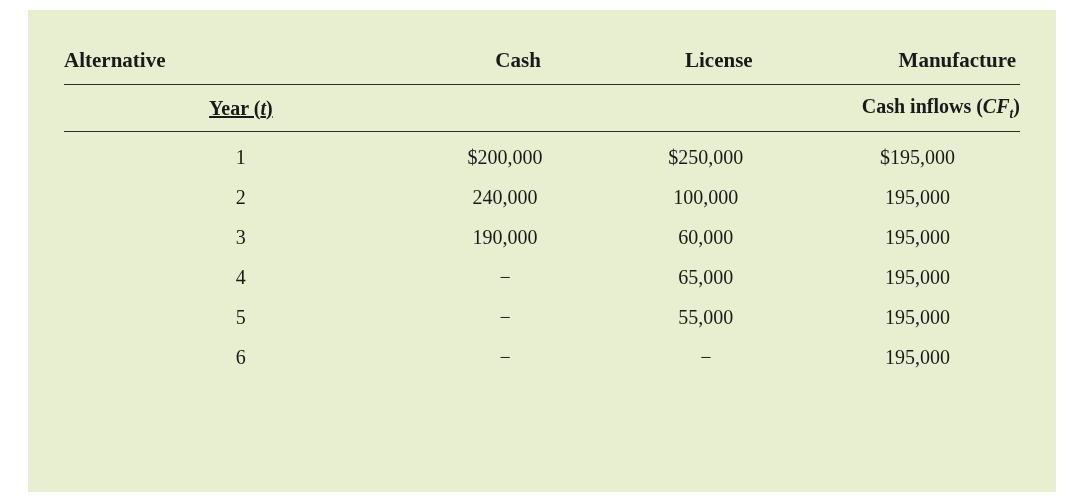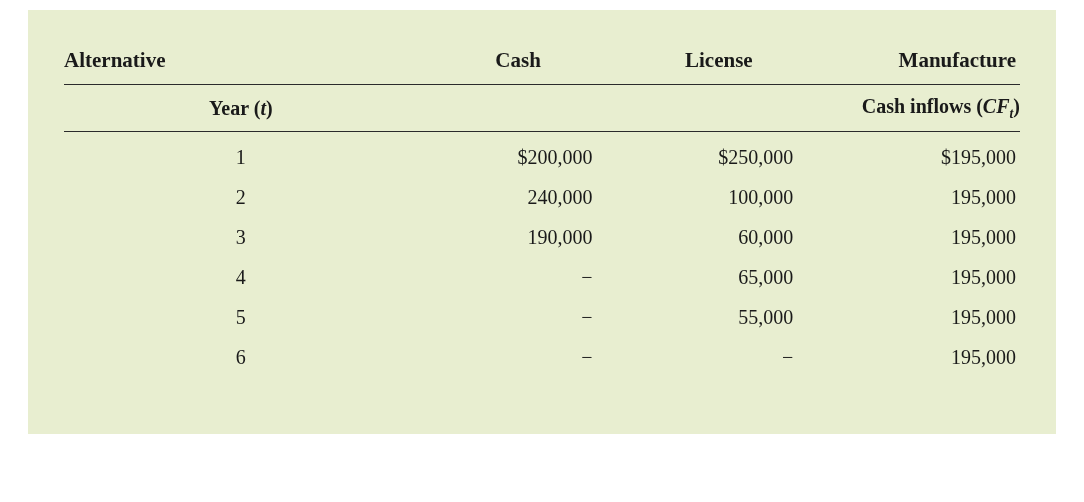--- a/index.html
+++ b/index.html
@@ -10,21 +10,21 @@
     width: 1084px;
     height: 502px;
     background: #ffffff;
     font-family: "Liberation Serif", serif;
   }
   #table-panel {
     position: absolute;
     left: 28px;
     top: 10px;
     width: 1028px;
-    height: 424px;
+    height: 482px;
     background: #e8eed0;
     box-sizing: border-box;
     padding: 38px 36px 26px 36px;
   }
   table.cashflow {
     width: 100%;
     border-collapse: collapse;
     table-layout: fixed;
   }
   table.cashflow col.c0 { width: 37%; }
@@ -56,33 +56,34 @@
   .inv-row td.num.last { text-align: right; padding-right: 4px; }
 
   .sub-row td {
     font-size: 20px;
     font-weight: bold;
     color: #1a1a1a;
     padding: 10px 0 9px 0;
     border-bottom: 1.4px solid #2b2b2b;
     text-align: right;
   }
-  .sub-row td.yearcell { text-align: center; }
+  .sub-row td.yearcell { text-align: center; text-decoration: underline; }
 
   .data-row td {
     font-size: 20px;
     color: #1a1a1a;
     padding: 9px 0 8px 0;
     text-align: right;
   }
   .data-row td.yearcell {
     text-align: center;
   }
   .data-row td.val {
     padding-right: 26px;
+    text-align: center;
   }
   .data-row td.val.last {
     padding-right: 4px;
   }
   .data-row.first td { padding-top: 14px; }
 
   .italic { font-style: italic; }
   sub { font-size: 0.68em; }
 </style>
 </head>

